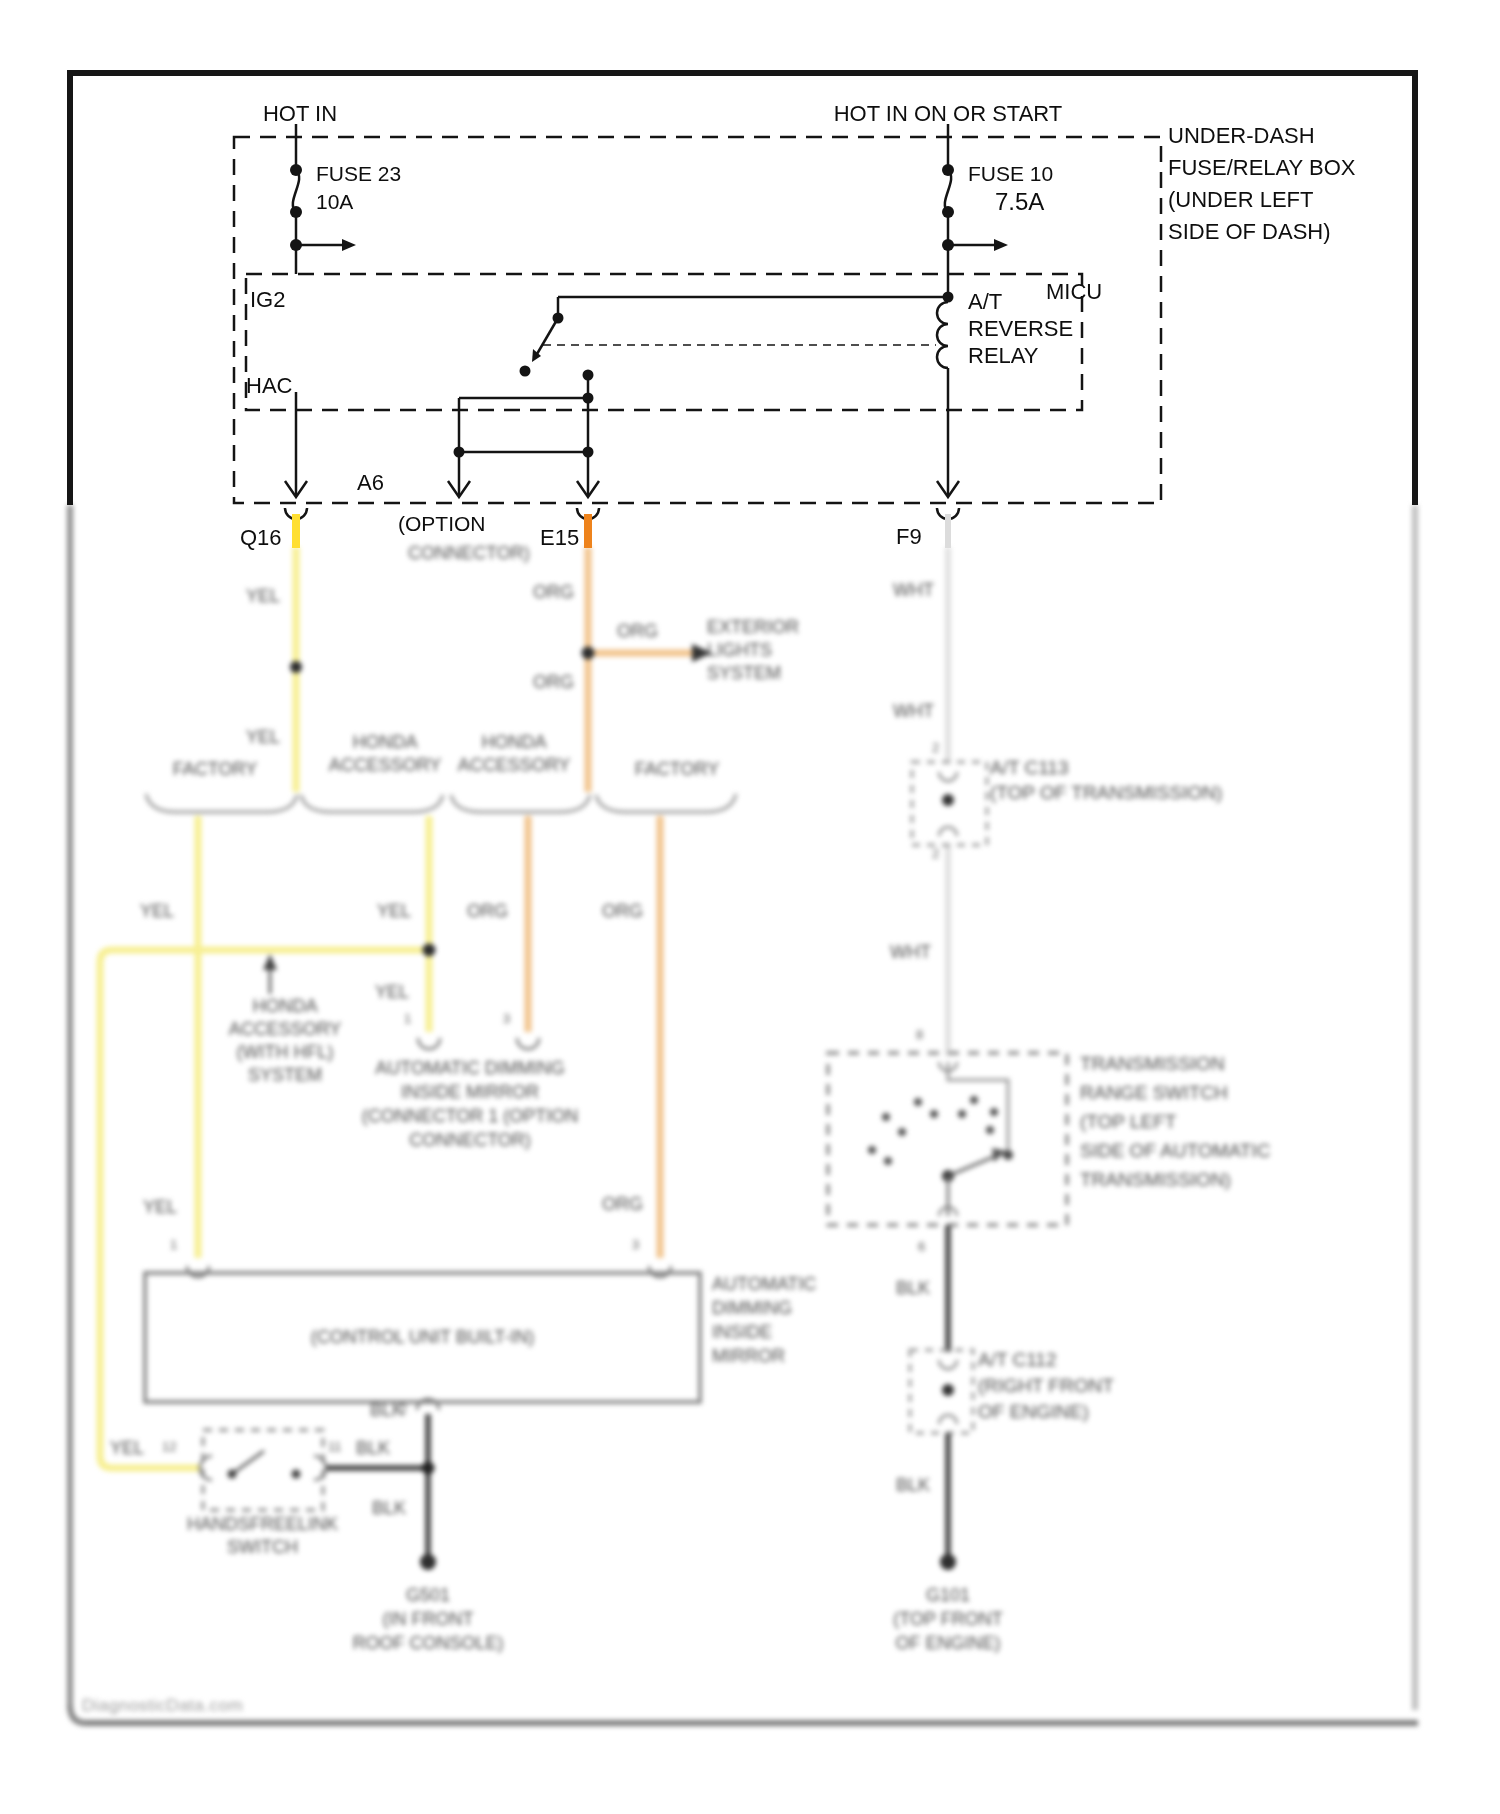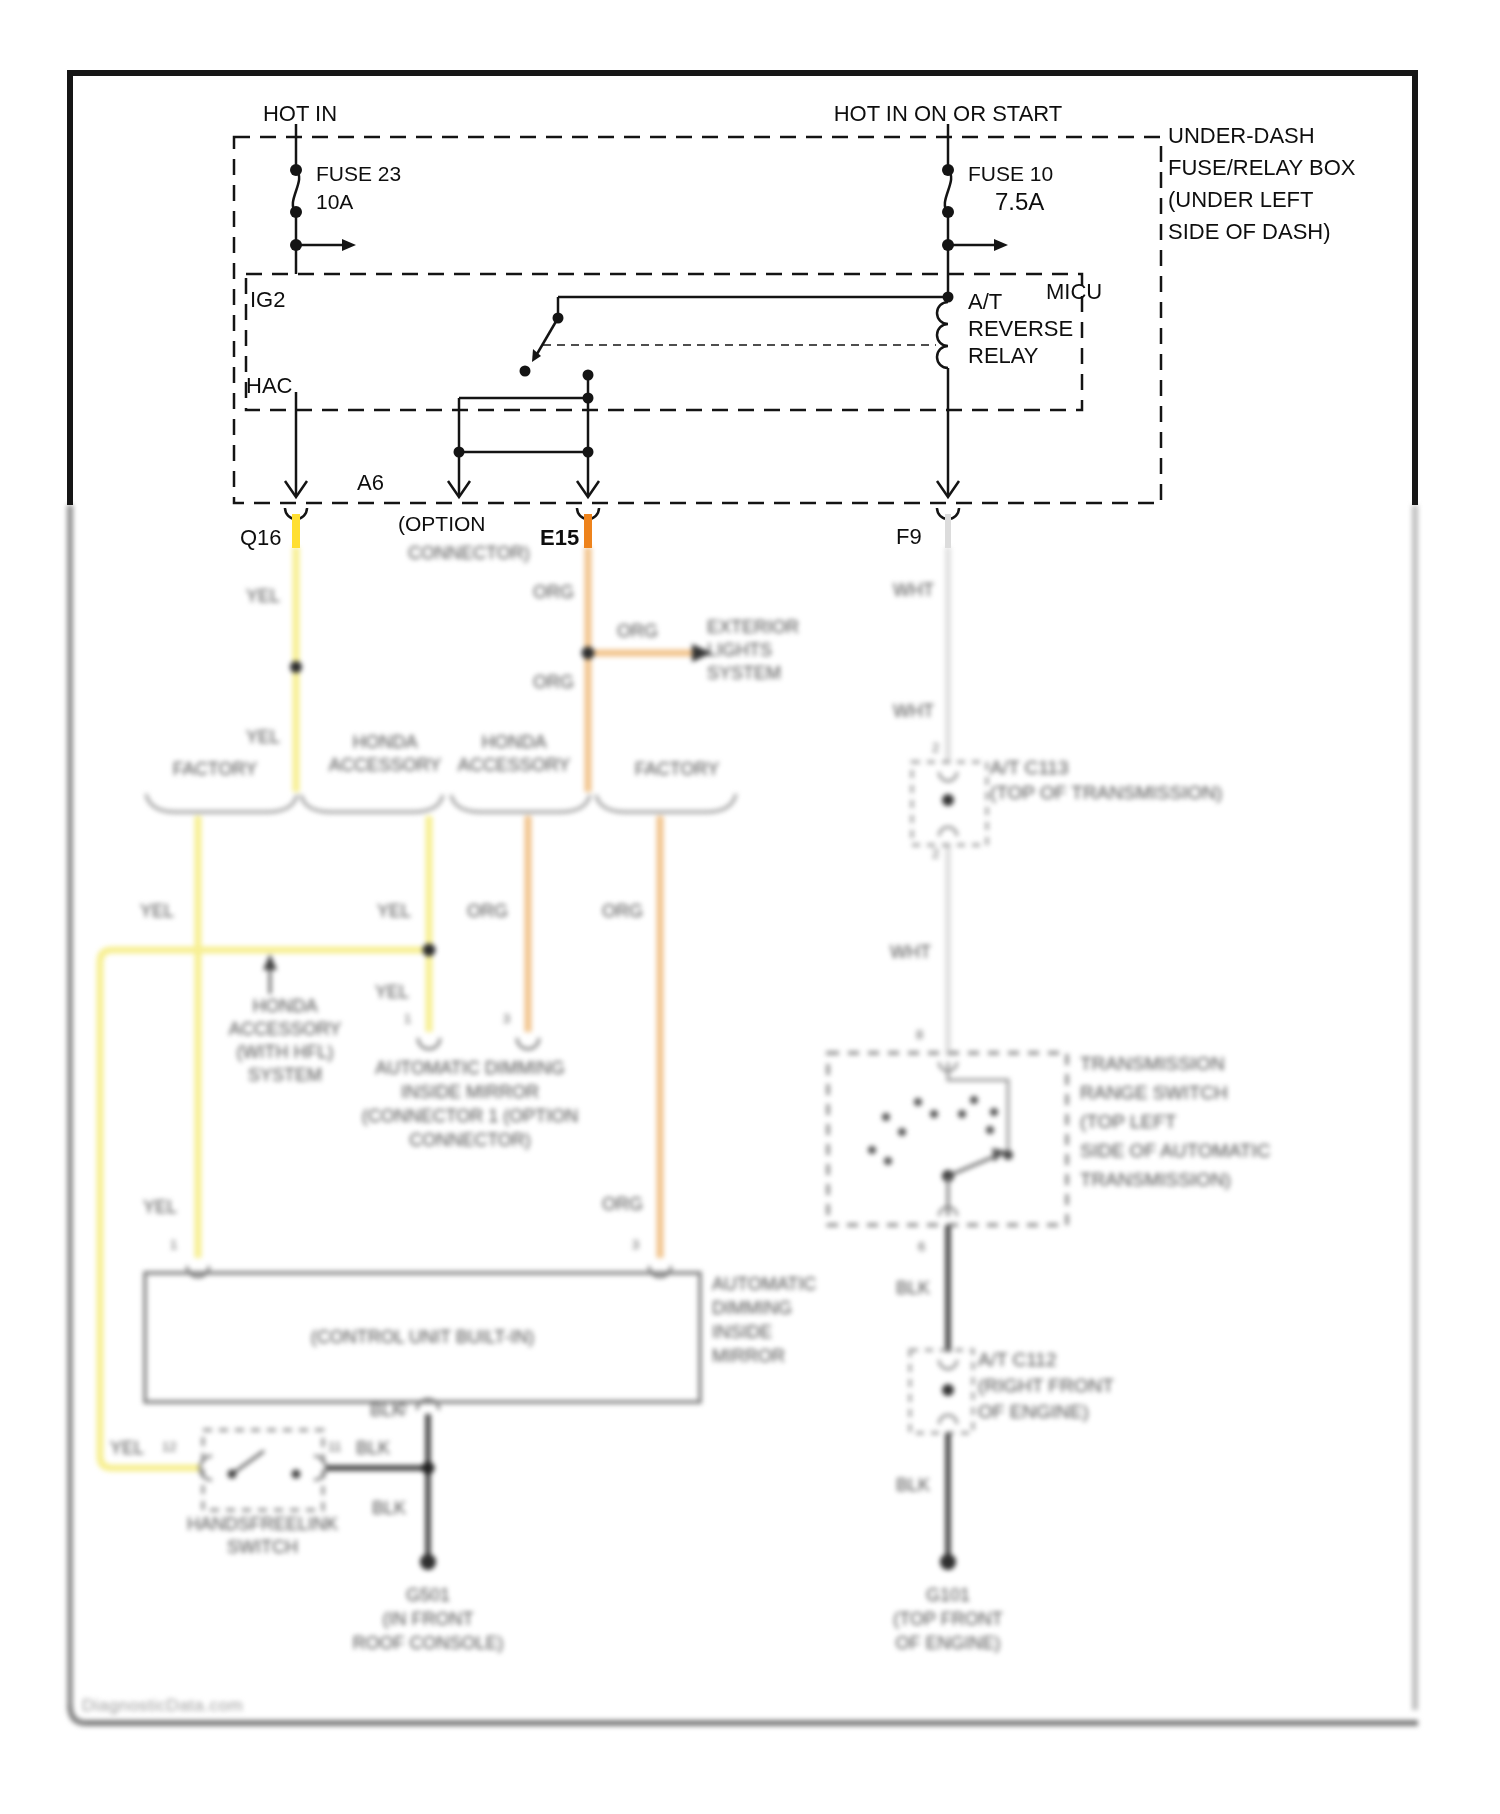--- a/index.html
+++ b/index.html
@@ -320,14 +320,14 @@
 <div class="lbl" style="left:1046px;top:278px;">MICU</div>
 <div class="lbl" style="left:250px;top:286px;">IG2</div>
 <div class="lbl" style="left:246px;top:372px;">HAC</div>
 <div class="lbl" style="left:968px;top:288px;">A/T
 REVERSE
 RELAY</div>
 
 <div class="lbl" style="left:240px;top:524px;text-align:right;">Q16</div>
 <div class="lbl" style="left:357px;top:469px;">A6</div>
 <div class="lbl" style="left:398px;top:510px;font-size:21px;">(OPTION</div>
-<div class="lbl" style="left:540px;top:524px;font-weight:bold;">E15</div>
+<div class="lbl" style="left:540px;top:524px;">E15</div>
 <div class="lbl" style="left:896px;top:523px;">F9</div>
 
 </body></html>

